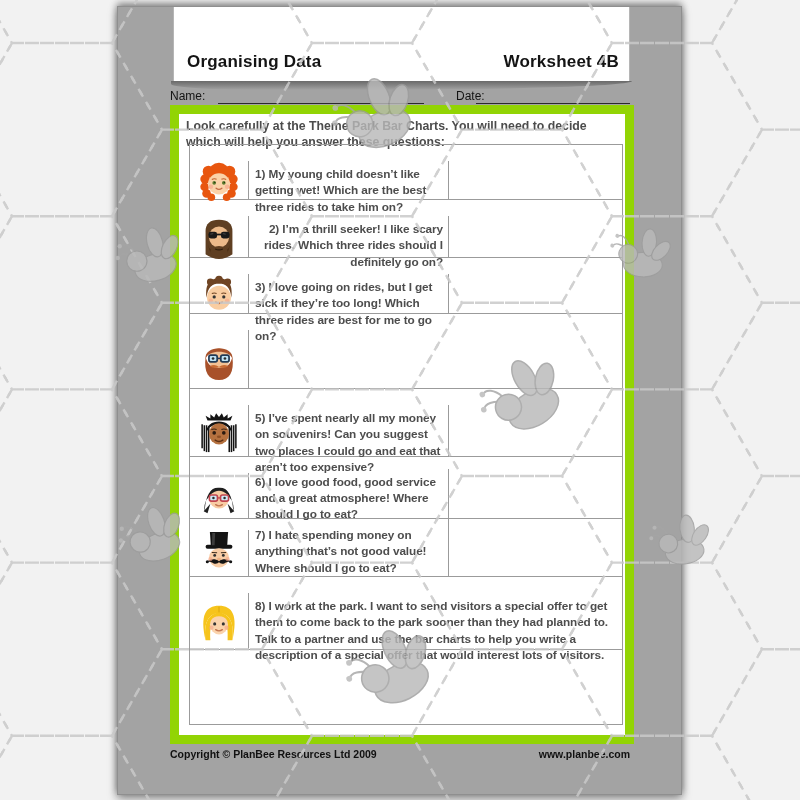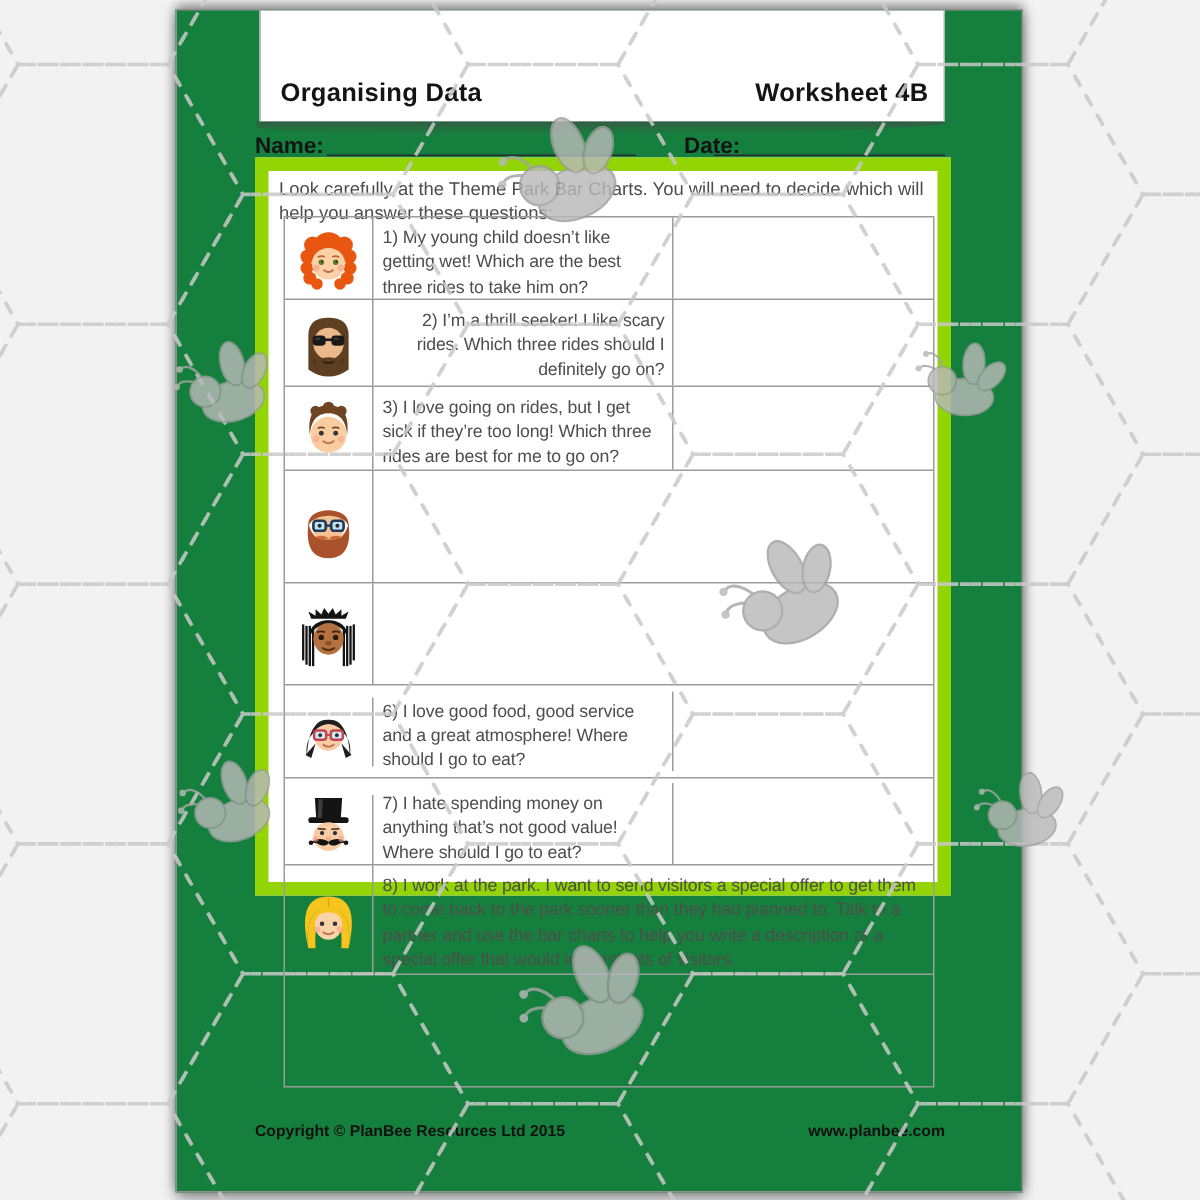--- a/index.html
+++ b/index.html
@@ -1,42 +1,42 @@
 <!DOCTYPE html>
 <html><head>
 <meta charset="utf-8">
 <style>
   html,body{margin:0;padding:0;}
   .stage{position:relative;width:800px;height:800px;background:#f2f2f2;overflow:hidden;
          font-family:"Liberation Sans",sans-serif;}
   
-  .page{position:absolute;left:117px;top:6px;width:565px;height:789px;background:#15803d;
+  .page{position:absolute;left:117px;top:6px;width:565px;height:789px;background:#a3a3a3;
         border:1px solid #8f8f8f;box-sizing:border-box;
         box-shadow:0 -3px 7px rgba(0,0,0,.40),0 4px 9px rgba(0,0,0,.40);}
   .header-box{position:absolute;left:55px;top:0;width:457px;height:74px;
         border-left:1px solid #b5b5b5;border-right:1px solid #b5b5b5;
         display:flex;align-items:flex-end;justify-content:space-between;
         padding:0 10px 9px 13px;box-sizing:border-box;background:#fff;}
   .header-shadow{position:absolute;left:53px;top:74px;width:461px;height:9px;
         background:linear-gradient(to bottom,rgba(70,70,70,.62),rgba(70,70,70,0));
         border-radius:0 0 60% 20%/0 0 9px 6px;}
   .ws-title{font-size:17px;font-weight:bold;color:#141414;letter-spacing:.2px;}
   .namedate{position:absolute;left:52px;top:80px;width:460px;height:22px;}
-  .nd-label{position:absolute;font-size:15px;font-weight:bold;color:#141414;top:2px;}
+  .nd-label{position:absolute;font-size:12px;font-weight:normal;color:#141414;top:2px;}
   .nd-line{position:absolute;border-bottom:1.6px solid #2b2b2b;top:16px;}
   
-  .green-box{position:absolute;left:52px;top:98px;width:464px;height:492px;
-        border:9px solid #92d404;background:#fff;box-sizing:border-box;}
+  .green-box{position:absolute;left:52px;top:98px;width:464px;height:639px;
+        border:9px solid #92d404;background:#fff;box-sizing:border-box;font-weight:bold;}
   .instructions{position:absolute;left:7px;right:5px;top:4px;
         font-size:12.3px;line-height:1.32;color:#4c4c4c;}
   .qtable{position:absolute;left:10px;top:30px;width:432px;
         border:1px solid #9b9b9b;box-sizing:content-box;background:transparent;}
   .trow{display:flex;border-bottom:1px solid #9b9b9b;box-sizing:border-box;}
   .trow:last-child{border-bottom:none;}
-  .cell{box-sizing:border-box;}
+  .cell{box-sizing:border-box;margin-top:16px;}
   .cell.av{width:59px;display:flex;align-items:center;justify-content:center;
         border-right:1px solid #9b9b9b;}
   .cell.q{width:200px;border-right:1px solid #9b9b9b;padding:5px 5px 0 6px;
         font-size:11.8px;line-height:1.38;color:#4d4d4d;letter-spacing:-0.1px;}
   .trow.full .cell.q{flex:1;border-right:none;width:auto;padding-right:8px;}
   .cell.a{flex:1;}
   .emptyrow{height:74px;}
   
   .footer{position:absolute;left:52px;top:741px;width:460px;display:flex;
         justify-content:space-between;font-size:10.5px;font-weight:bold;color:#111;}
@@ -174,20 +174,21 @@
                 </g>
                 <ellipse cx="24" cy="27" rx="10.5" ry="11" fill="#b5713f"></ellipse>
                 <path d="M16,22.5 Q19,21.3 21.5,22.5" stroke="#3c2414" stroke-width="1.2" fill="none"></path>
                 <path d="M26.5,22.5 Q29,21.3 32,22.5" stroke="#3c2414" stroke-width="1.2" fill="none"></path>
                 <circle cx="19" cy="26" r="1.9" fill="#2b1a10"></circle>
                 <circle cx="29" cy="26" r="1.9" fill="#2b1a10"></circle>
                 <ellipse cx="24" cy="30" rx="2.2" ry="1.4" fill="#8d5026"></ellipse>
                 <path d="M20,33.5 Q24,36.3 28,33.5" stroke="#5e3014" stroke-width="1.5" fill="none" stroke-linecap="round"></path>
               </svg>
             </div>
+            <div class="cell q">5) I’ve spent nearly all my money on souvenirs! Can you suggest two places I could go and eat that aren’t too expensive?</div>
             <div class="cell a"></div>
           </div>
           <div class="trow" style="height: 62px; align-items: center;">
             <div class="cell av">
               <svg class="avatar-svg" viewBox="0 0 48 48">
                 <path d="M9,41 C5,14 43,14 39,41 C38,24 34,16 24,16 C14,16 10,24 9,41 Z" fill="#1f1f1f"></path>
                 <path d="M8,40 L15,32 L12,42 Z" fill="#1f1f1f"></path>
                 <path d="M40,40 L33,32 L36,42 Z" fill="#1f1f1f"></path>
                 <ellipse cx="24" cy="27" rx="10" ry="10" fill="#f8cca4"></ellipse>
                 <path d="M14,21 Q17,15 24,15.5 Q31,15 34,21 L34,23 Q28,18.5 24,18.5 Q20,18.5 14,23 Z" fill="#1f1f1f"></path>
@@ -246,21 +247,21 @@
                 <circle cx="32" cy="31" r="2.3" fill="#f5a58b" opacity="0.6"></circle>
               </svg>
             </div>
             <div class="cell q">8) I work at the park. I want to send visitors a special offer to get them to come back to the park sooner than they had planned to. Talk to a partner and use the bar charts to help you write a description of a special offer that would interest lots of visitors.</div>
           </div>
           <div class="trow emptyrow"></div>
         </div>
     </div>
 
     <div class="footer">
-      <span>Copyright © PlanBee Resources Ltd 2015</span>
+      <span>Copyright © PlanBee Resources Ltd 2009</span>
       <span>www.planbee.com</span>
     </div>
   </div>
 
   <svg class="overlay" id="watermark" width="800" height="800" viewBox="0 0 800 800">
     <defs>
       <g id="bee-template" opacity="0.82">
         <path d="M30,42 C24,34 16,30 12,35" stroke="#a5a5a5" stroke-width="2" fill="none"></path>
         <circle cx="11" cy="35" r="2.8" fill="#b9b9b9"></circle>
         <path d="M30,48 C20,44 11,44 9,50" stroke="#a5a5a5" stroke-width="2" fill="none"></path>

